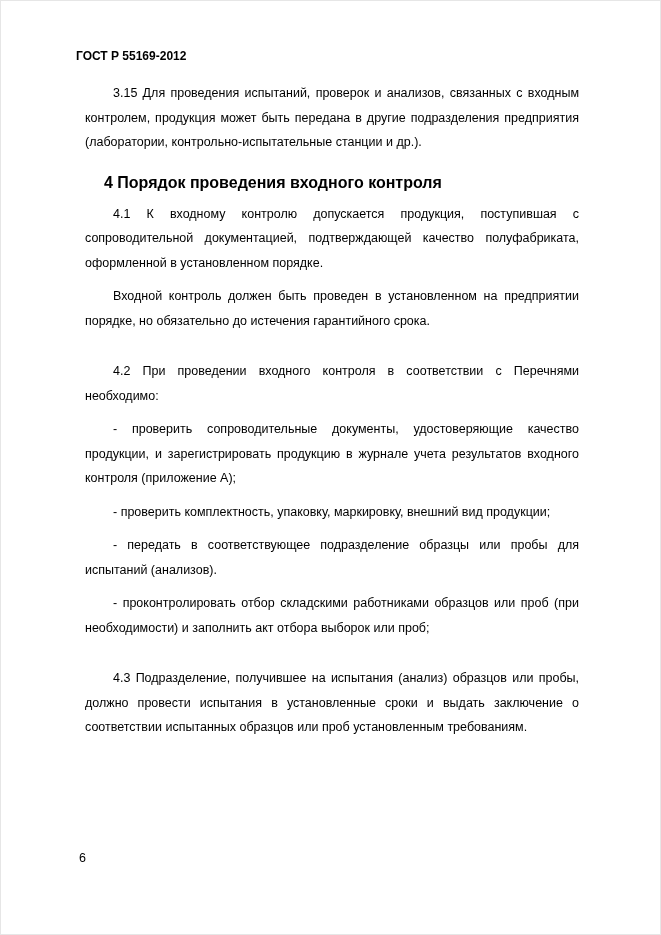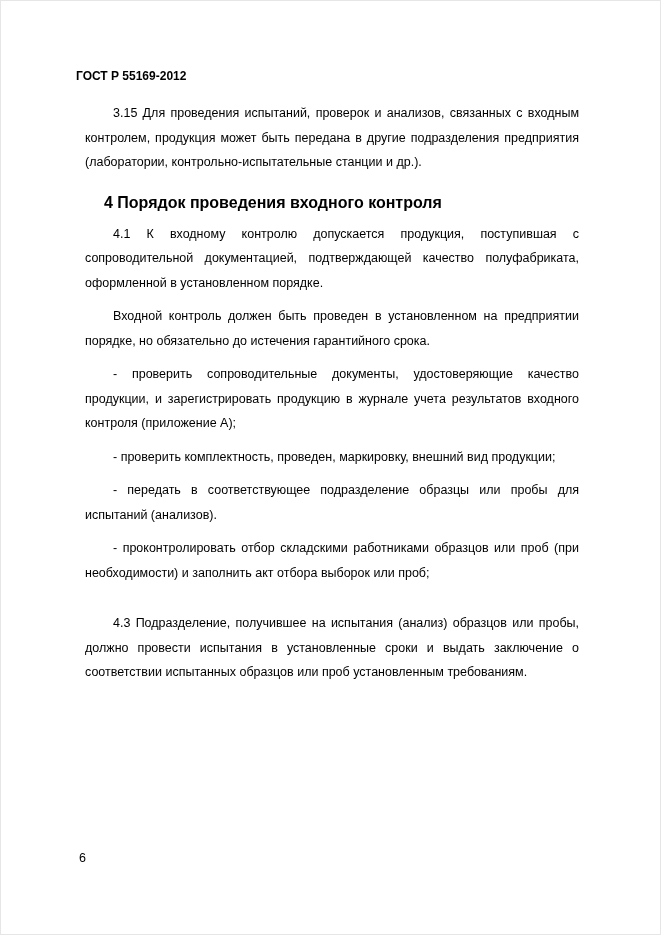--- a/index.html
+++ b/index.html
@@ -7,21 +7,21 @@
     padding: 0;
     background: #ffffff;
   }
   .page {
     position: relative;
     width: 661px;
     height: 935px;
     box-sizing: border-box;
     background: #ffffff;
     border: 1px solid #e6e6e6;
-    padding: 68px 72px 0 75px;
+    padding: 48px 72px 0 75px;
     font-family: "Liberation Sans", "DejaVu Sans", sans-serif;
     color: #000000;
     overflow: hidden;
   }
   .doc-header {
     font-size: 12px;
     font-weight: bold;
     line-height: 15px;
     margin: 0 0 17px 0;
   }
@@ -62,24 +62,25 @@
 
     <p>3.15 Для проведения испытаний, проверок и анализов, связанных с входным контролем, продукция может быть передана в другие подразделения предприятия (лаборатории, контрольно-испытательные станции и др.).</p>
 
     <h2 class="section-heading">4 Порядок проведения входного контроля</h2>
 
     <p>4.1 К входному контролю допускается продукция, поступившая с сопроводительной документацией, подтверждающей качество полуфабриката, оформленной в установленном порядке.</p>
 
 
     <p>Входной контроль должен быть проведен в установленном на предприятии порядке, но обязательно до истечения гарантийного срока.</p>
 
+    <p class="gap-above">4.2 При проведении входного контроля в соответствии с Перечнями необходимо:</p>
 
     <p>- проверить сопроводительные документы, удостоверяющие качество продукции, и зарегистрировать продукцию в журнале учета результатов входного контроля (приложение А);</p>
 
-    <p>- проверить комплектность, проведен, маркировку, внешний вид продукции;</p>
+    <p>- проверить комплектность, упаковку, маркировку, внешний вид продукции;</p>
 
 
     <p>- передать в соответствующее подразделение образцы или пробы для испытаний (анализов).</p>
 
     <p>- проконтролировать отбор складскими работниками образцов или проб (при необходимости) и заполнить акт отбора выборок или проб;</p>
 
     <p class="gap-above">4.3 Подразделение, получившее на испытания (анализ) образцов или пробы, должно провести испытания в установленные сроки и выдать заключение о соответствии испытанных образцов или проб установленным требованиям.</p>
 
   </div>
 

